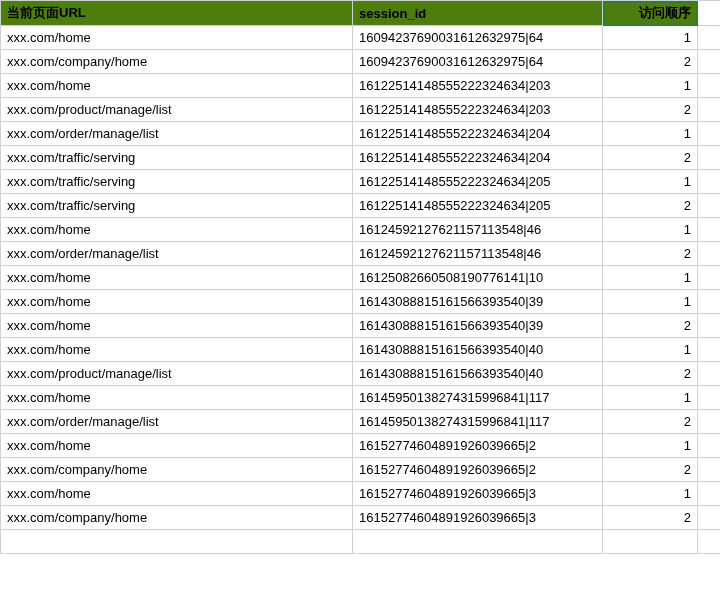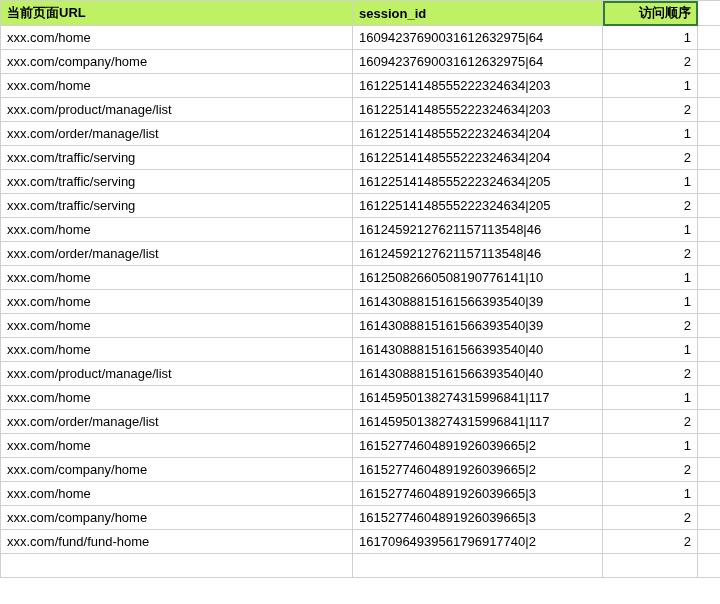--- a/index.html
+++ b/index.html
@@ -27,21 +27,21 @@
       padding: 3px 6px;
       height: 24px;
       text-align: left;
       white-space: nowrap;
       overflow: hidden;
       font-weight: normal;
       vertical-align: middle;
     }
     th {
       font-weight: bold;
-      background: #bef264;
+      background: #4d7c0f;
     }
     th.selected {
       outline: 2px solid #2e7d32;
       outline-offset: -2px;
       position: relative;
       text-align: right;
     }
     td.num {
       text-align: right;
     }
@@ -191,25 +191,19 @@
         <td class="num">1</td>
         <td class="extra"></td>
       </tr>
       <tr>
         <td>xxx.com/company/home</td>
         <td>16152774604891926039665|3</td>
         <td class="num">2</td>
         <td class="extra"></td>
       </tr>
       <tr>
-        <td>xxx.com/fund/fund-home</td>
-        <td>16170964939561796917740|2</td>
-        <td class="num">2</td>
-        <td class="extra"></td>
-      </tr>
-      <tr>
         <td></td>
         <td></td>
         <td></td>
         <td class="extra"></td>
       </tr>
     </tbody>
 </table>
 
 </body></html>

